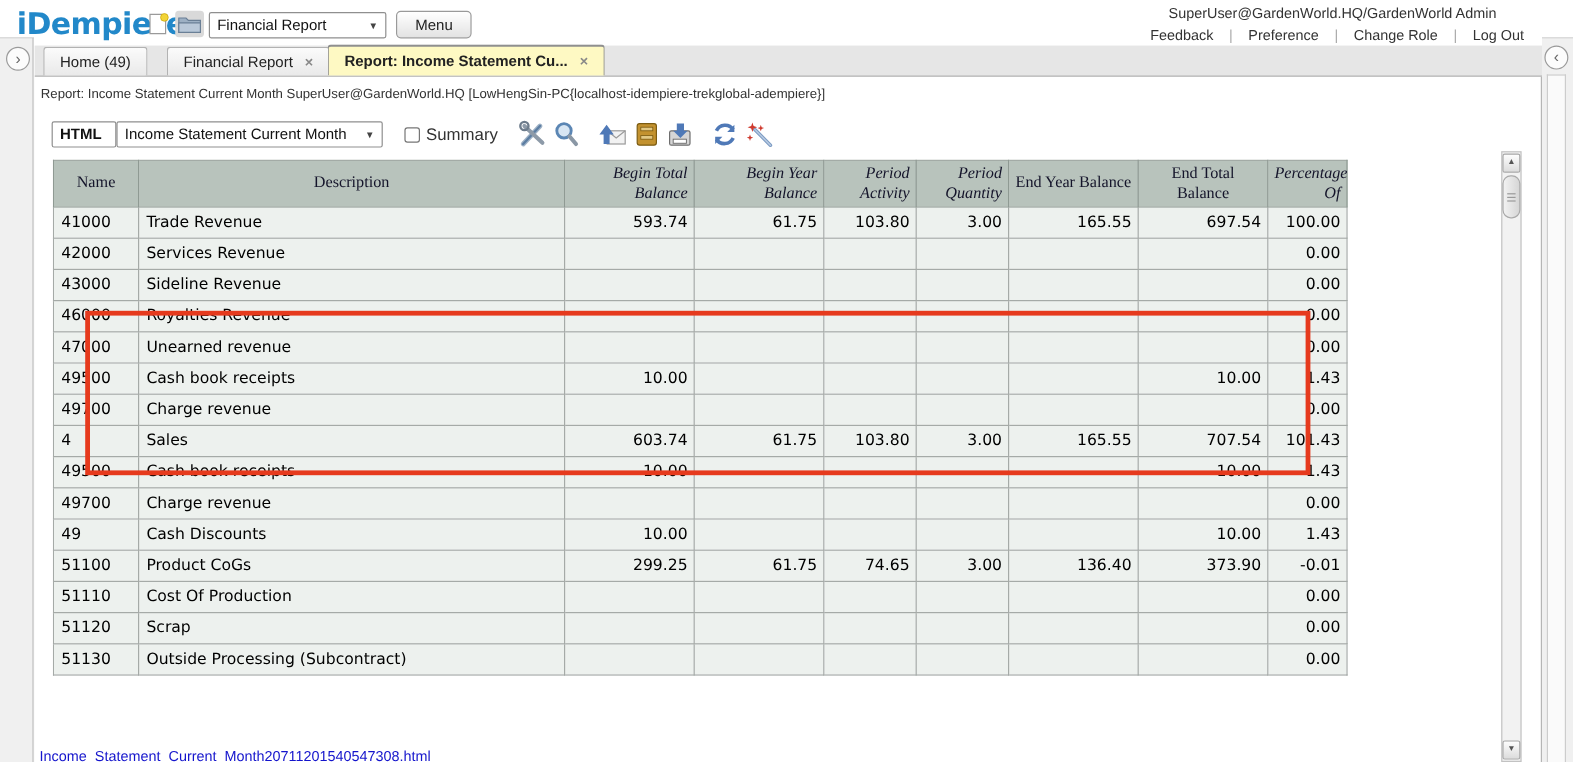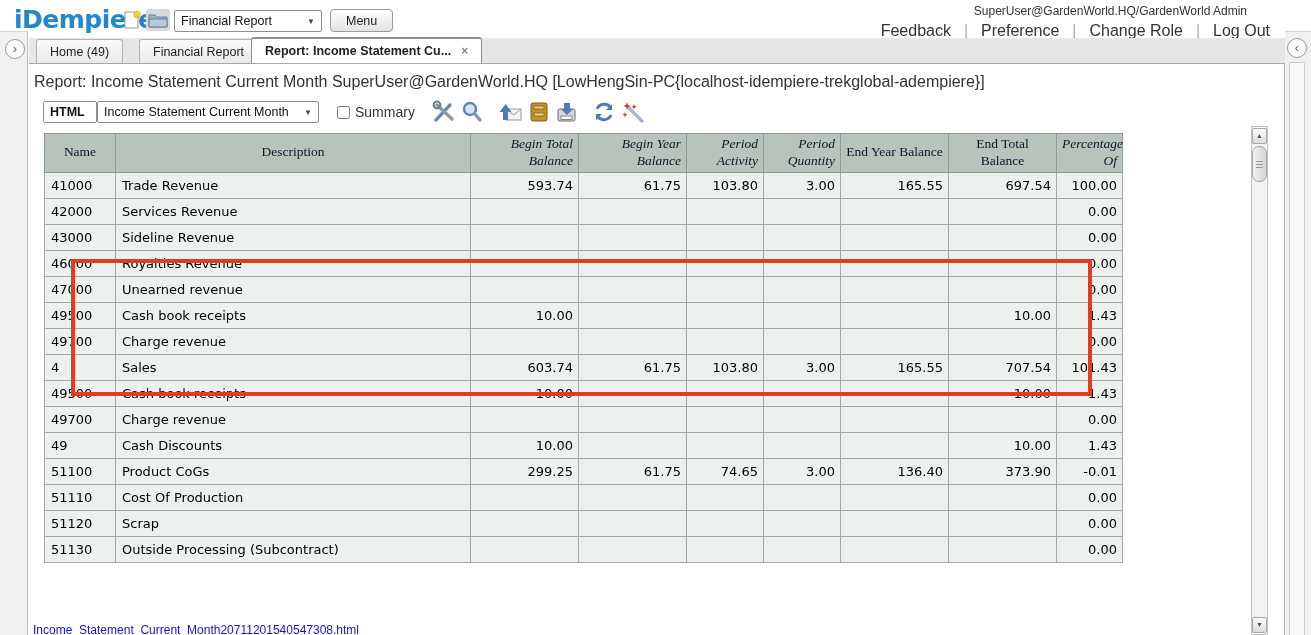--- a/index.html
+++ b/index.html
@@ -17,21 +17,21 @@
   #folder-icon { left:146px; background:#d9d9d9; border-radius:3px; }
   .mini-select { position:absolute; top:10px; height:22px; background:#fff; border:1px solid #8f8f8f;
     border-radius:2px; display:flex; align-items:center; font-size:12.5px; color:#111;
     padding:0 6px; cursor:pointer; }
   #header-search { left:174px; width:148px; }
   .caret { margin-left:auto; font-size:8px; color:#444; padding-left:6px; }
   #menu-button { position:absolute; left:330px; top:9px; height:23px; padding:0 15px;
     background:linear-gradient(#ffffff,#e3e3e3); border:1px solid #9a9a9a; border-radius:4px;
     font-size:12.5px; color:#222; display:flex; align-items:center; cursor:pointer; }
   #user-info { position:absolute; right:64px; top:4px; font-size:12px; color:#333; }
-  #header-links { position:absolute; right:28px; top:22px; font-size:16px; color:#333;
+  #header-links { position:absolute; right:28px; top:22px; font-size:12px; color:#333;
     display:flex; align-items:center; }
   #header-links .hlink { padding:0 13px; cursor:pointer; }
   #header-links .sep { color:#aaa; }
 
   
   #west-strip { position:absolute; left:0; top:31px; width:28px; height:604px;
     background:#f0f0f0; border-top:1px solid #d5d5d5; border-right:1px solid #c0c0c0; }
   #east-strip { position:absolute; left:1285px; top:31px; width:26px; height:604px;
     background:#f0f0f0; border-top:1px solid #d5d5d5; }
   #east-inner { position:absolute; left:4px; top:30px; width:16px; height:574px;
@@ -44,27 +44,27 @@
 
   
   #tab-bar { position:absolute; left:29px; top:38px; width:1256px; height:26px;
     background:#e6e6e6; border-bottom:1px solid #a9a9a9; }
   .tab { position:absolute; bottom:0; height:24px; display:flex; align-items:center;
     padding:0 13px; font-size:12.5px; color:#222; background:linear-gradient(#fbfbfb,#e9e9e9);
     border:1px solid #b2b2b2; border-bottom:none; border-radius:3px 3px 0 0; cursor:pointer; }
   .tab .close-x { margin-left:10px; color:#888; font-size:12px; font-weight:bold; cursor:pointer; }
   #tab-home { left:7px; }
   #tab-financial { left:110px; }
-  #tab-report { left:222px; background:#ffffff; font-weight:bold; height:26px;
+  #tab-report { left:244px; background:#fef9c3; font-weight:bold; height:26px;
     border-top:2px solid #555; border-color:#8f8f8f; }
 
   
   #content { position:absolute; left:29px; top:64px; width:1256px; height:571px;
     background:#ffffff; border-right:1px solid #b5b5b5; }
-  #report-title { position:absolute; left:5px; top:9px; font-size:16px; color:#333; }
+  #report-title { position:absolute; left:5px; top:9px; font-size:11px; color:#333; }
   #toolbar { position:absolute; left:14px; top:33px; height:30px; display:flex; align-items:center; }
   #format-select { position:static; width:54px; font-weight:bold;gap:47px; }
   #report-select { position:static; width:222px; }
   #summary-wrap { display:flex; align-items:center; margin-left:18px; font-size:14px; color:#333; }
   #summary-wrap input { width:13px; height:13px; margin-right:5px; }
   .tbtn { width:26px; height:26px; display:flex; align-items:center; justify-content:center;
     cursor:pointer; }
   #customize-btn { margin-left:16px; } #find-btn { margin-left:2px; }
   #sendmail-btn { margin-left:12px; } #archive-btn { margin-left:3px; }
   #export-btn { margin-left:1px; } #refresh-btn { margin-left:12px; }

